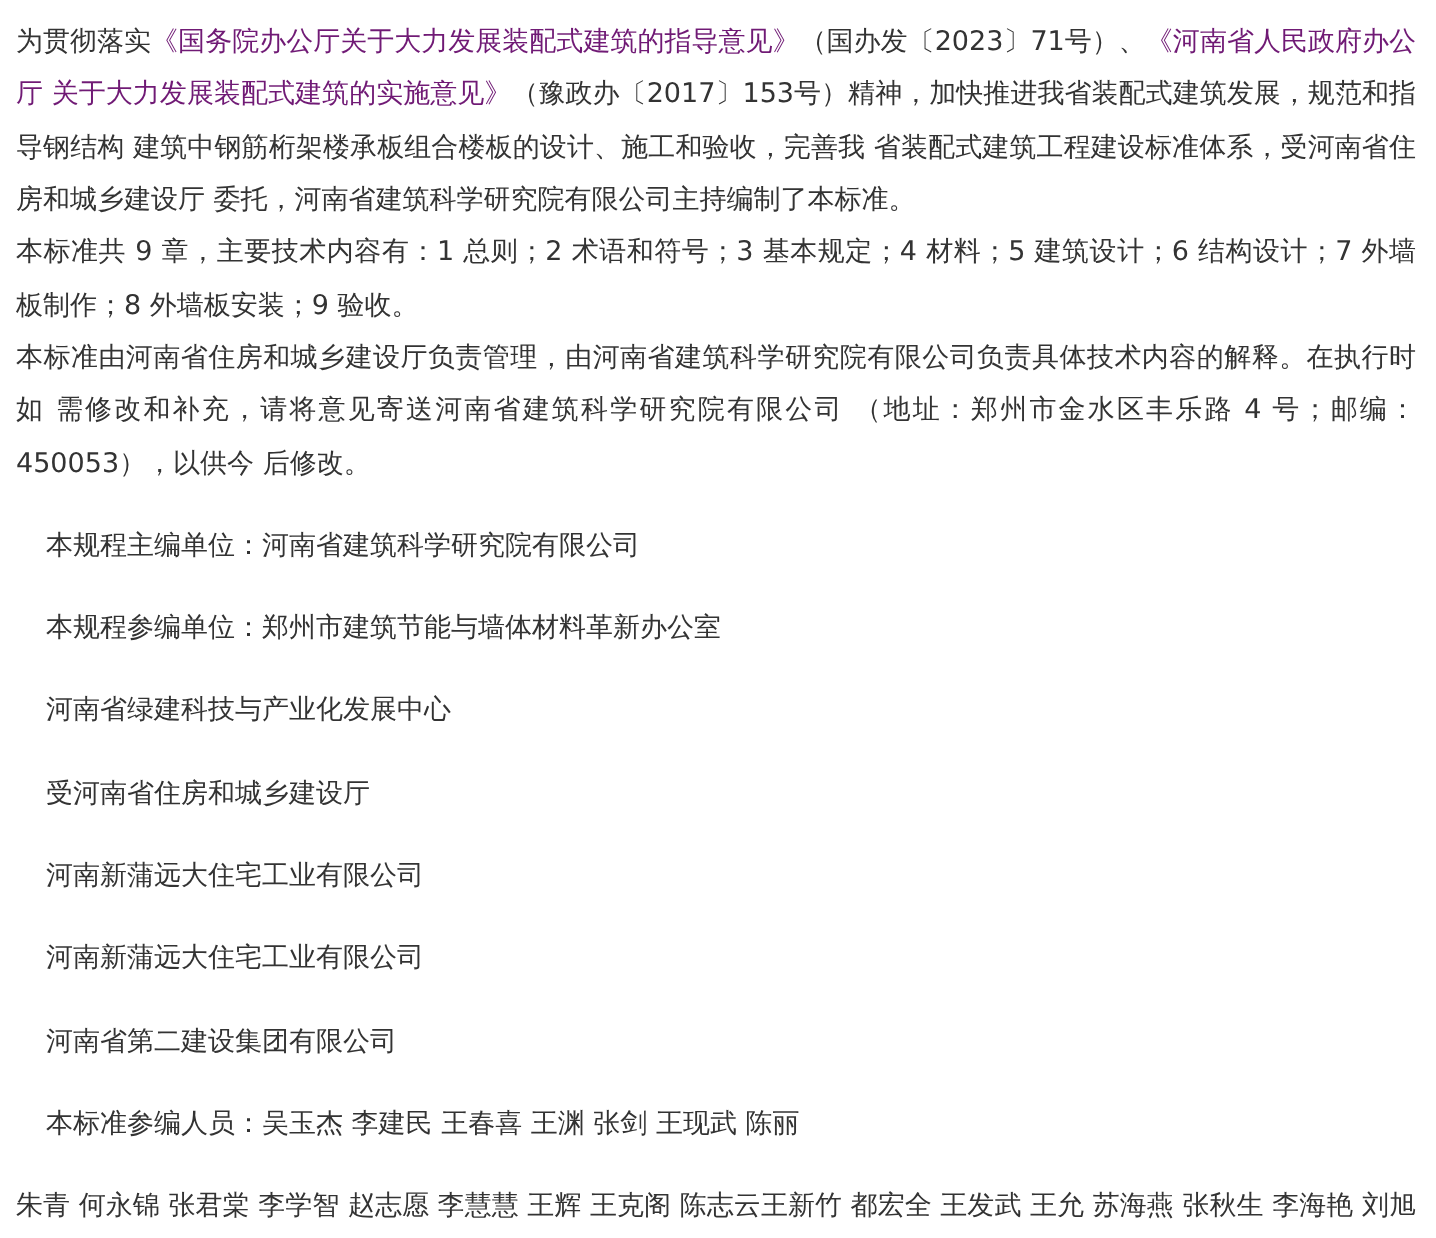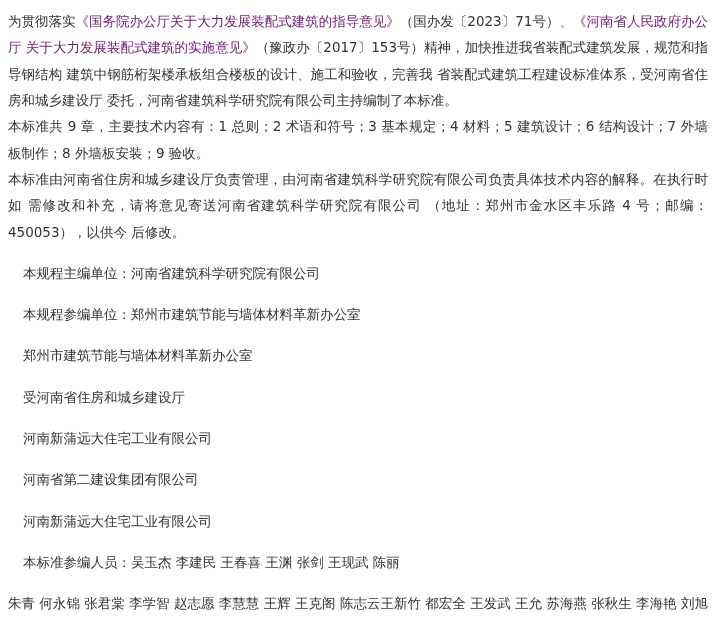--- a/index.html
+++ b/index.html
@@ -53,23 +53,23 @@
   <p class="para">
     <span>本标准共 9 章，主要技术内容有：1 总则；2 术语和符号；3 基本规定；4 材料；5 建筑设计；6 结构设计；7 外墙板制作；8 外墙板安装；9 验收。</span>
   </p>
 
   <p class="para">
     <span>本标准由河南省住房和城乡建设厅负责管理，由河南省建筑科学研究院有限公司负责具体技术内容的解释。在执行时如 需修改和补充，请将意见寄送河南省建筑科学研究院有限公司 （地址：郑州市金水区丰乐路 4 号；邮编：450053），以供今 后修改。</span>
   </p>
 
   <p class="line">本规程主编单位：河南省建筑科学研究院有限公司</p>
   <p class="line">本规程参编单位：郑州市建筑节能与墙体材料革新办公室</p>
-  <p class="line">郑州市建筑节能与墙体材料革新办公室</p>
+  <p class="line">河南省绿建科技与产业化发展中心</p>
   <p class="line">受河南省住房和城乡建设厅</p>
   <p class="line">河南新蒲远大住宅工业有限公司</p>
+  <p class="line">河南新蒲远大住宅工业有限公司</p>
   <p class="line">河南省第二建设集团有限公司</p>
-  <p class="line">河南新蒲远大住宅工业有限公司</p>
 
   <p class="line">本标准参编人员：吴玉杰 李建民 王春喜 王渊 张剑 王现武 陈丽</p>
   <p class="para">朱青 何永锦 张君棠 李学智 赵志愿 李慧慧 王辉 王克阁 陈志云王新竹 都宏全 王发武 王允 苏海燕 张秋生 李海艳 刘旭 卢军</p>
   <p class="line">魏恺 贾云飞 郭玉拴 雒加岩 孙长勇</p>
 
 </div>
 
 </body></html>

